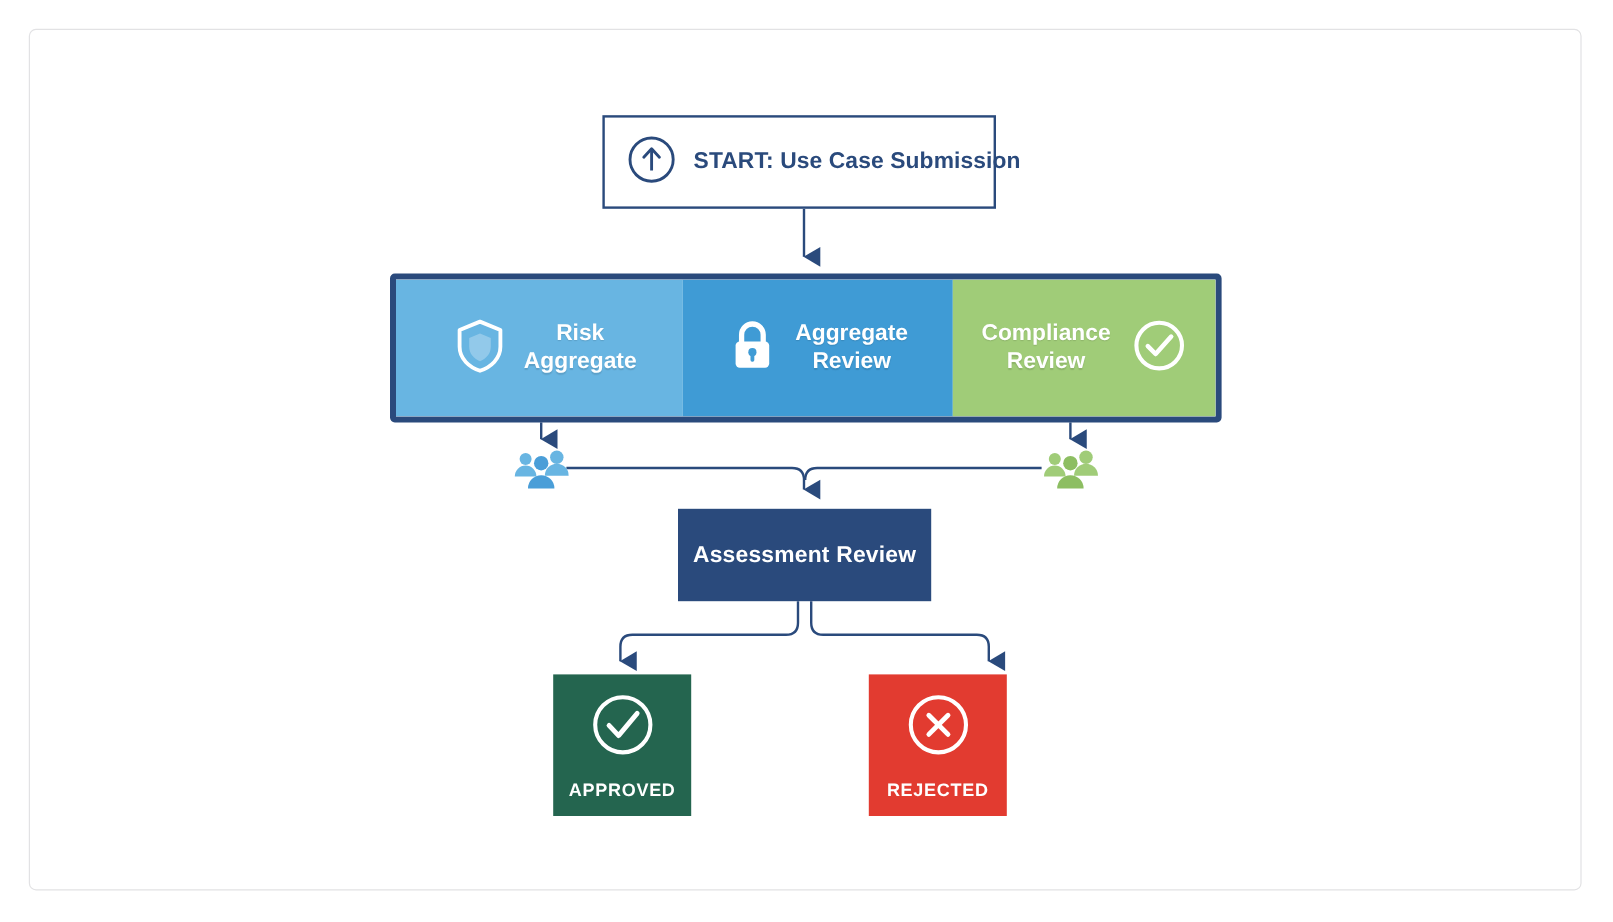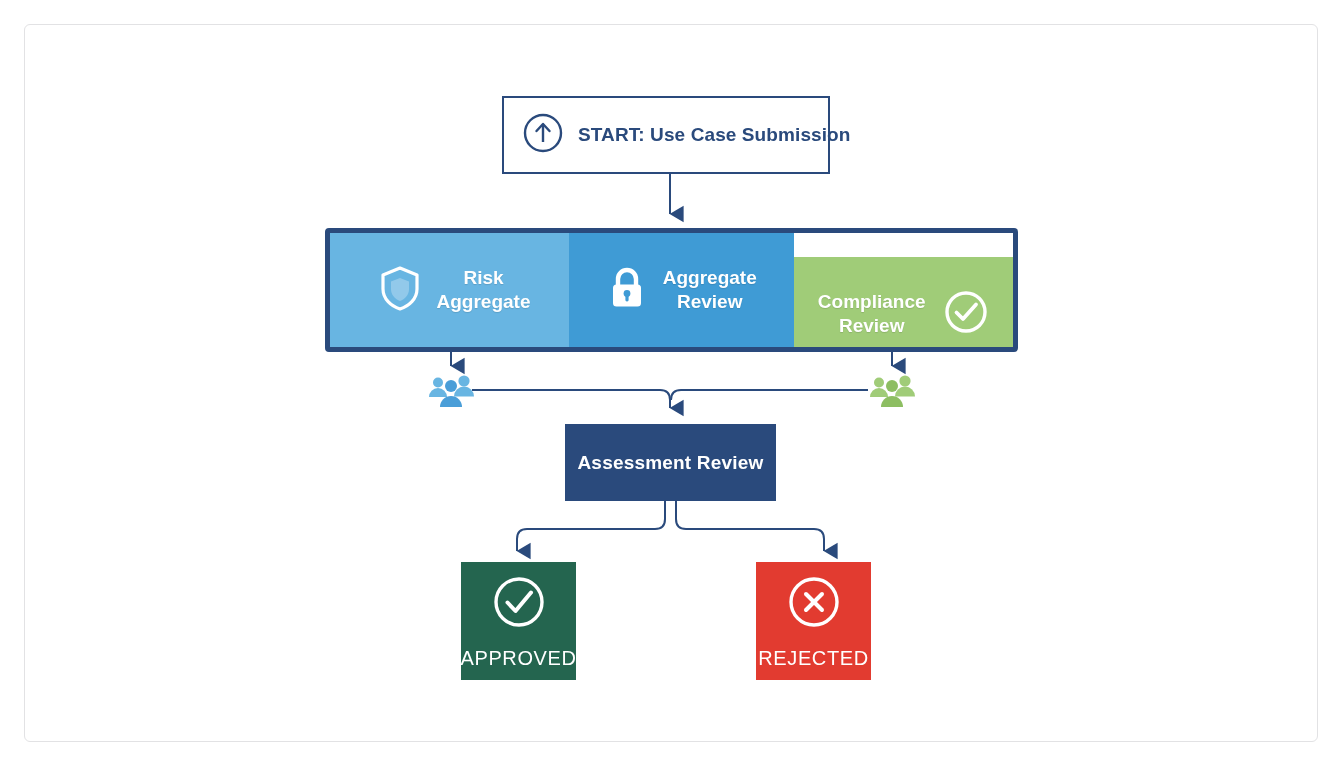--- a/index.html
+++ b/index.html
@@ -31,21 +31,21 @@
     position:absolute;left:325px;top:228px;width:693px;height:124px;
     border:5px solid #2a4a7c;border-radius:4px;box-sizing:border-box;
     display:flex;overflow:hidden;
   }
   .stage{
     display:flex;align-items:center;justify-content:center;gap:16px;
     box-sizing:border-box;height:100%;
   }
   .stage-risk{width:35%;background:#68b5e2;padding-left:10px;}
   .stage-security{width:33%;background:#3f9bd5;}
-  .stage-compliance{width:32%;background:#a0cc78;margin-top:24px;}
+  .stage-compliance{width:32%;background:#a0cc78;}
   .stage-text{
     color:#ffffff;font-size:19px;font-weight:600;line-height:1.25;
     text-align:center;text-shadow:0 1px 1px rgba(0,0,0,.12);
   }
 
   
   .aggregate-box{
     position:absolute;left:565px;top:424px;width:211px;height:77px;
     background:#2a4a7c;display:flex;align-items:center;justify-content:center;
   }
@@ -53,23 +53,23 @@
     color:#ffffff;font-size:19px;font-weight:700;letter-spacing:.2px;
   }
 
   
   .outcome{
     position:absolute;width:115px;height:118px;
     display:flex;flex-direction:column;align-items:center;justify-content:center;
     gap:12px;
   }
   .outcome-approved{left:461px;top:562px;background:#24654f;}
-  .outcome-rejected{left:756px;top:562px;background:#e23b30;}
+  .outcome-rejected{left:724px;top:562px;background:#e23b30;}
   .outcome-label{
-    color:#ffffff;font-size:20px;font-weight:400;letter-spacing:.6px;
+    color:#ffffff;font-size:15px;font-weight:700;letter-spacing:.6px;
   }
 
   
   .people{position:absolute;width:46px;height:34px;}
   .people-left{left:428px;top:374px;}
   .people-right{left:869px;top:374px;}
 
   
   .wires{position:absolute;left:0;top:0;width:1344px;height:768px;pointer-events:none;}
 </style>

